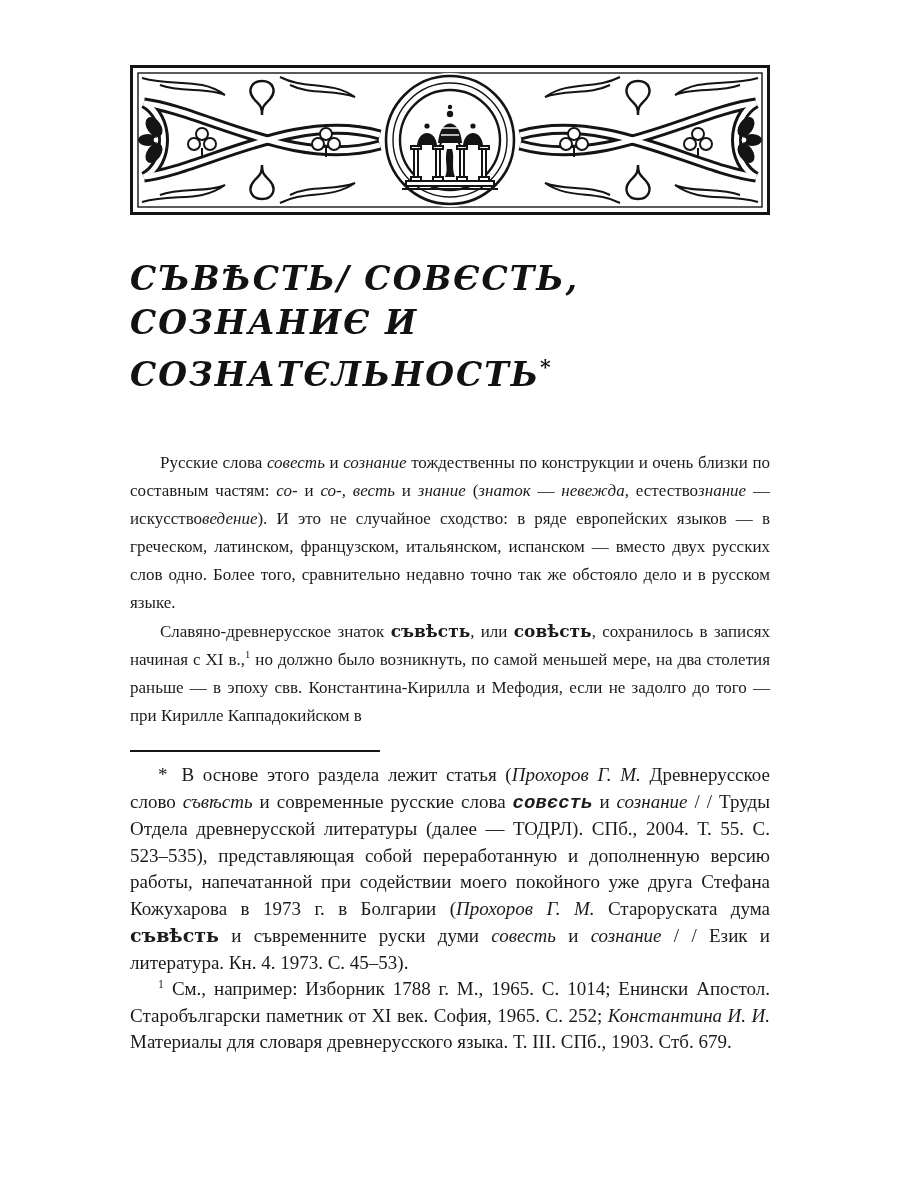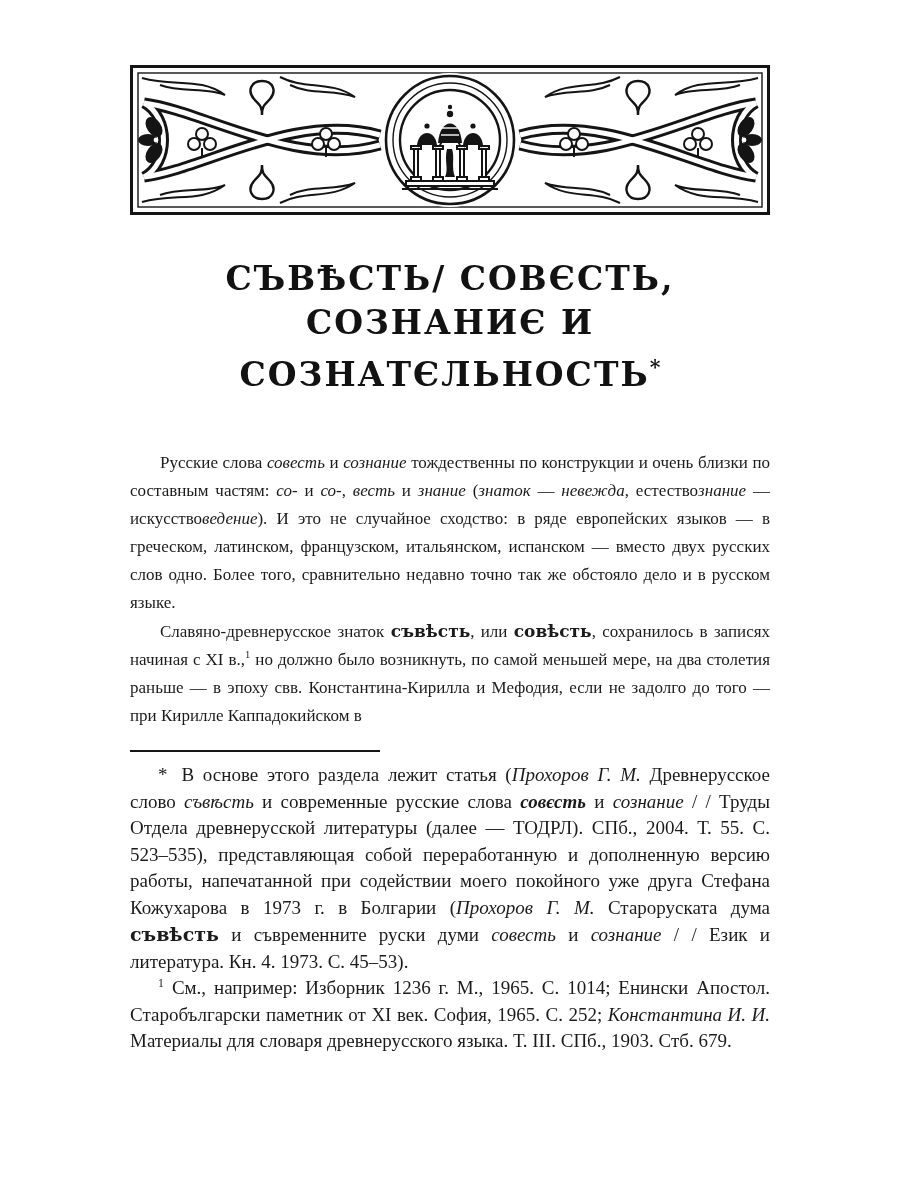--- a/index.html
+++ b/index.html
@@ -13,43 +13,44 @@
   .page { position:relative; width:900px; height:1200px; background:#fff; overflow:hidden; }
   .content { width:640px; margin:0 auto; padding-top:65px; }
 
   
   .ornament-wrap { width:640px; height:150px; }
   .ornament-wrap svg { display:block; }
 
   
   .title {
     margin-top:42px;
-    text-align:center;
+    text-align:left;
     font-family:"DejaVu Serif","Liberation Serif",serif;
     font-weight:bold;
     font-size:33px;
     line-height:44px;
     letter-spacing:2px;
     color:#121212;
+    font-style:italic;
   }
   .title .star { font-size:0.62em; vertical-align:super; letter-spacing:0; }
 
   
   .body-text {
     margin-top:52px;
     font-size:17px;
     line-height:28px;
     text-align:justify;
     color:#1b1b1b;
   }
   .body-text p { margin:0; text-indent:30px; }
 
   .i  { font-style:italic; }
   .b  { font-weight:bold; font-family:"DejaVu Serif",serif; }
-  .bi { font-weight:bold; font-style:italic; font-family:Liberation Serif, serif; }
+  .bi { font-weight:bold; font-style:italic; font-family:Liberation Mono, monospace; }
   sup { font-size:0.62em; line-height:0; }
 
   
   .footnote-rule {
     width:250px; height:0;
     border-top:2px solid #161616;
     margin:20px 0 10px 0;
   }
   .footnotes {
     font-size:19px;
@@ -169,17 +170,17 @@
     </h1>
 
     <div class="body-text">
       <p><span>Русские слова </span><span class="i">совесть</span><span> и </span><span class="i">сознание</span><span> тождественны по конструкции и очень близки по составным частям: </span><span class="i">со-</span><span> и </span><span class="i">со-</span><span>, </span><span class="i">весть</span><span> и </span><span class="i">знание</span><span> (</span><span class="i">знаток</span><span> — </span><span class="i">невежда</span><span>, естество</span><span class="i">знание</span><span> — искусство</span><span class="i">ведение</span><span>). И это не случайное сходство: в ряде европейских языков — в греческом, латинском, французском, итальянском, испанском — вместо двух русских слов одно. Более того, сравнительно недавно точно так же обстояло дело и в русском языке.</span></p>
       <p><span>Славяно-древнерусское знаток </span><span class="b">съвѣсть</span><span>, или </span><span class="b">совѣсть</span><span>, сохранилось в записях начиная с XI в.,</span><sup>1</sup><span> но должно было возникнуть, по самой меньшей мере, на два столетия раньше — в эпоху свв. Константина-Кирилла и Мефодия, если не задолго до того — при Кирилле Каппадокийском в</span></p>
     </div>
 
     <div class="footnote-rule"></div>
     <div class="footnotes">
       <p><span class="fn-marker">*</span><span><span>В основе этого раздела лежит статья (</span><span class="i">Прохоров Г. М.</span><span> Древнерусское слово </span><span class="i">съвѣсть</span><span> и современные русские слова </span><span class="bi">совєсть</span><span> и </span><span class="i">сознание</span><span> / / Труды Отдела древнерусской литературы (далее — ТОДРЛ). СПб., 2004. Т. 55. С. 523–535), представляющая собой переработанную и дополненную версию работы, напечатанной при содействии моего покойного уже друга Стефана Кожухарова в 1973 г. в Болгарии (</span><span class="i">Прохоров Г. М.</span><span> Староруската дума </span><span class="b">съвѣсть</span><span> и съвременните руски думи </span><span class="i">совесть</span><span> и </span><span class="i">сознание</span><span> / / Език и литература. Кн. 4. 1973. С. 45–53).</span></span></p>
-      <p><sup class="fn-marker-sup">1</sup><span><span>См., например: Изборник 1236 г. М., 1965. С. 1014; Енински Апостол. Старобългарски паметник от XI век. София, 1965. С. 252; </span><span class="i">Константина И. И.</span><span> Материалы для словаря древнерусского языка. Т. III. СПб., 1903. Стб. 679.</span></span></p>
+      <p><sup class="fn-marker-sup">1</sup><span><span>См., например: Изборник 1788 г. М., 1965. С. 1014; Енински Апостол. Старобългарски паметник от XI век. София, 1965. С. 252; </span><span class="i">Константина И. И.</span><span> Материалы для словаря древнерусского языка. Т. III. СПб., 1903. Стб. 679.</span></span></p>
     </div>
 
   </div>
 </div>
 
 </body></html>

